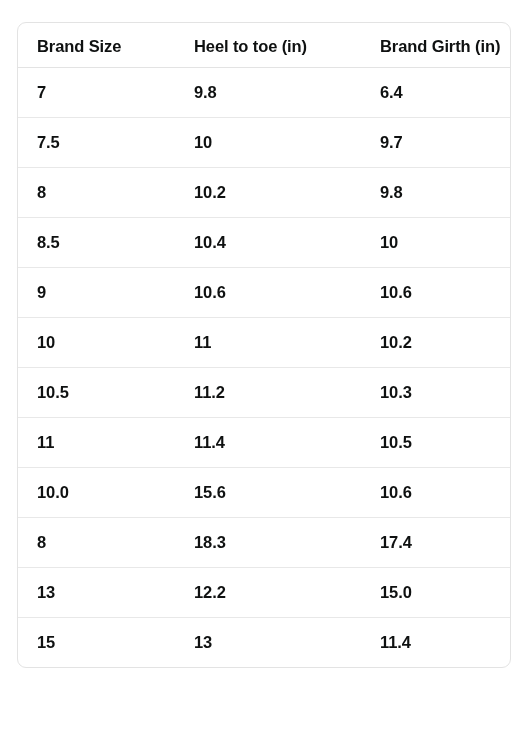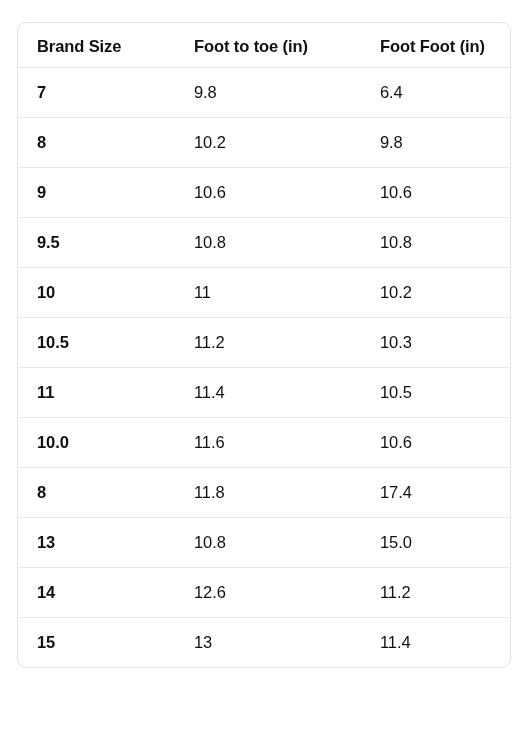--- a/index.html
+++ b/index.html
@@ -50,20 +50,21 @@
   table.size-table tbody td {
     text-align: left;
     font-size: 16.5px;
     color: #0f1111;
     padding: 13px 0 13px 19px;
     border-bottom: 1px solid #e8e8e8;
     height: 23px;
     vertical-align: middle;
     letter-spacing: -0.1px;
     white-space: nowrap;
+    font-weight: bold;
   }
 
   table.size-table tbody tr:last-child td {
     border-bottom: none;
   }
 
   table.size-table tbody td.brand-cell {
     font-weight: bold;
   }
 </style>
@@ -73,79 +74,79 @@
 <div id="size-chart-container">
   <table class="size-table">
     <colgroup>
       <col class="col-brand">
       <col class="col-heel">
       <col class="col-girth">
     </colgroup>
     <thead>
       <tr>
         <th>Brand Size</th>
-        <th>Foot to toe (in)</th>
-        <th>Foot Foot (in)</th>
+        <th>Heel to toe (in)</th>
+        <th>Brand Girth (in)</th>
       </tr>
     </thead>
     <tbody id="table-body">
         <tr>
           <td class="brand-cell">7</td>
           <td>9.8</td>
           <td>6.4</td>
         </tr>
         <tr>
+          <td class="brand-cell">7.5</td>
+          <td>10</td>
+          <td>9.7</td>
+        </tr>
+        <tr>
           <td class="brand-cell">8</td>
           <td>10.2</td>
           <td>9.8</td>
         </tr>
         <tr>
+          <td class="brand-cell">8.5</td>
+          <td>10.4</td>
+          <td>10</td>
+        </tr>
+        <tr>
           <td class="brand-cell">9</td>
           <td>10.6</td>
           <td>10.6</td>
-        </tr>
-        <tr>
-          <td class="brand-cell">9.5</td>
-          <td>10.8</td>
-          <td>10.8</td>
         </tr>
         <tr>
           <td class="brand-cell">10</td>
           <td>11</td>
           <td>10.2</td>
         </tr>
         <tr>
           <td class="brand-cell">10.5</td>
           <td>11.2</td>
           <td>10.3</td>
         </tr>
         <tr>
           <td class="brand-cell">11</td>
           <td>11.4</td>
           <td>10.5</td>
         </tr>
         <tr>
           <td class="brand-cell">10.0</td>
-          <td>11.6</td>
+          <td>15.6</td>
           <td>10.6</td>
         </tr>
         <tr>
           <td class="brand-cell">8</td>
-          <td>11.8</td>
+          <td>18.3</td>
           <td>17.4</td>
         </tr>
         <tr>
           <td class="brand-cell">13</td>
-          <td>10.8</td>
+          <td>12.2</td>
           <td>15.0</td>
-        </tr>
-        <tr>
-          <td class="brand-cell">14</td>
-          <td>12.6</td>
-          <td>11.2</td>
         </tr>
         <tr>
           <td class="brand-cell">15</td>
           <td>13</td>
           <td>11.4</td>
         </tr>
       </tbody>
   </table>
 </div>
 

